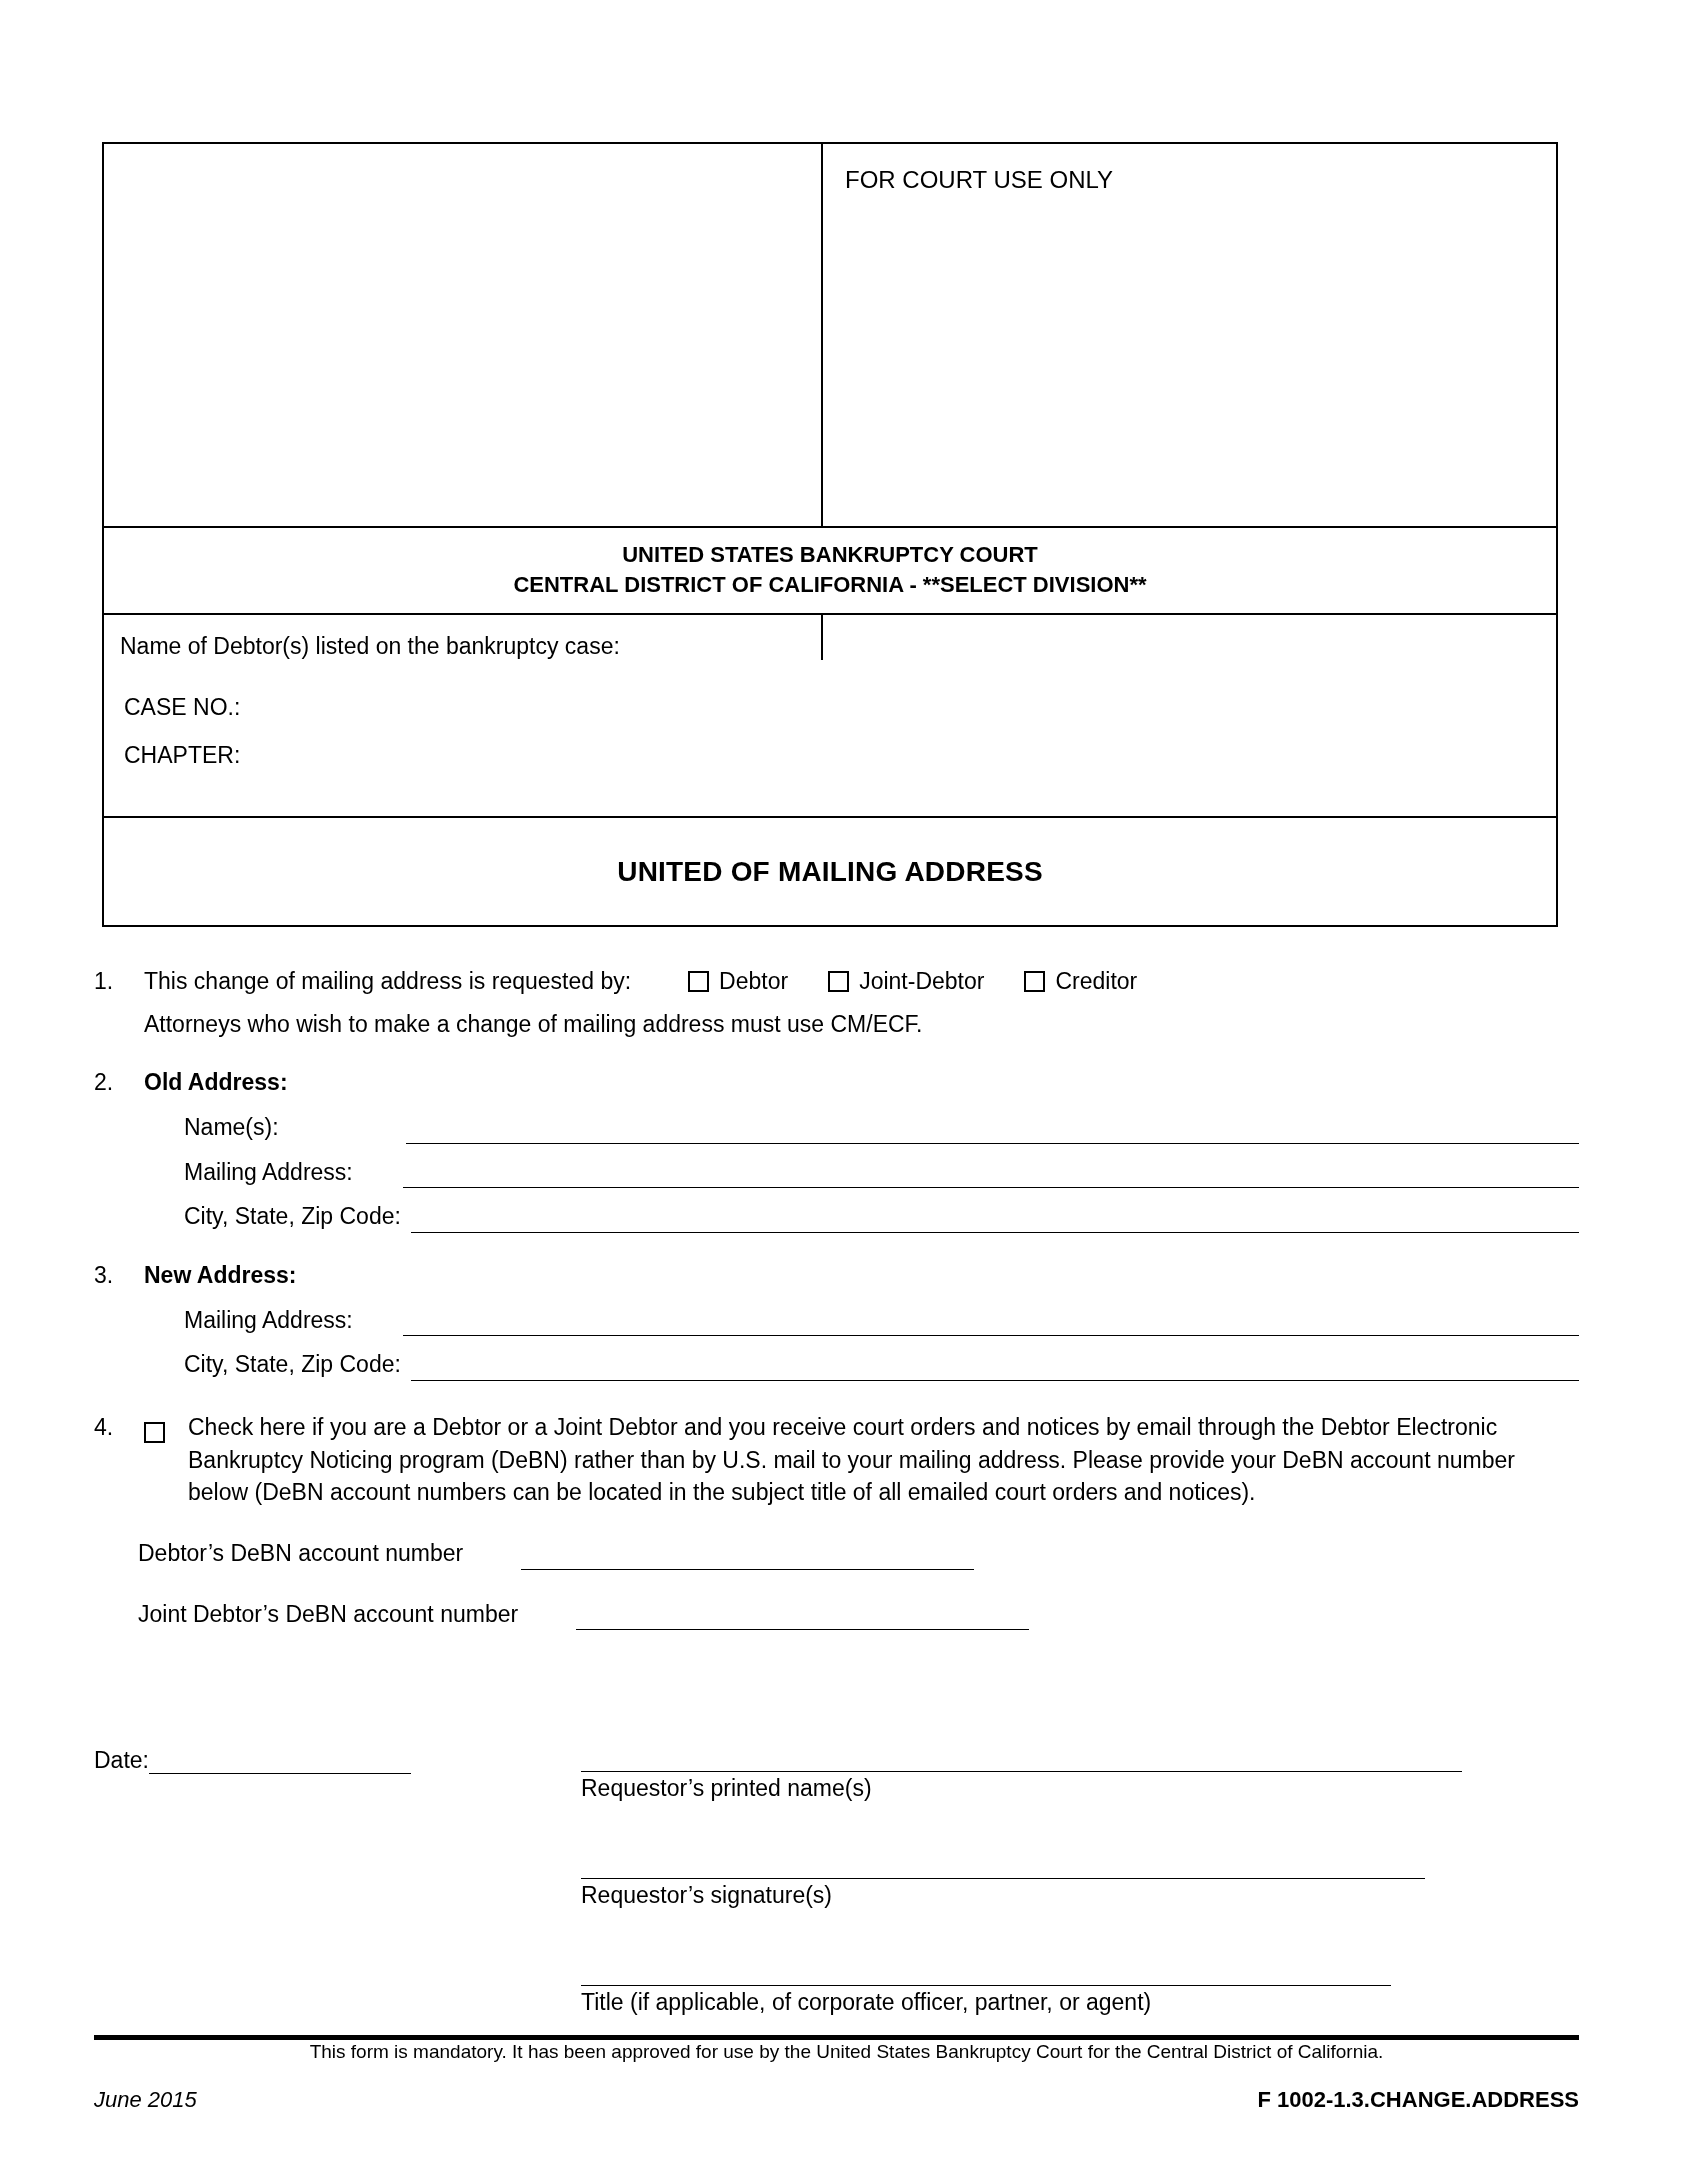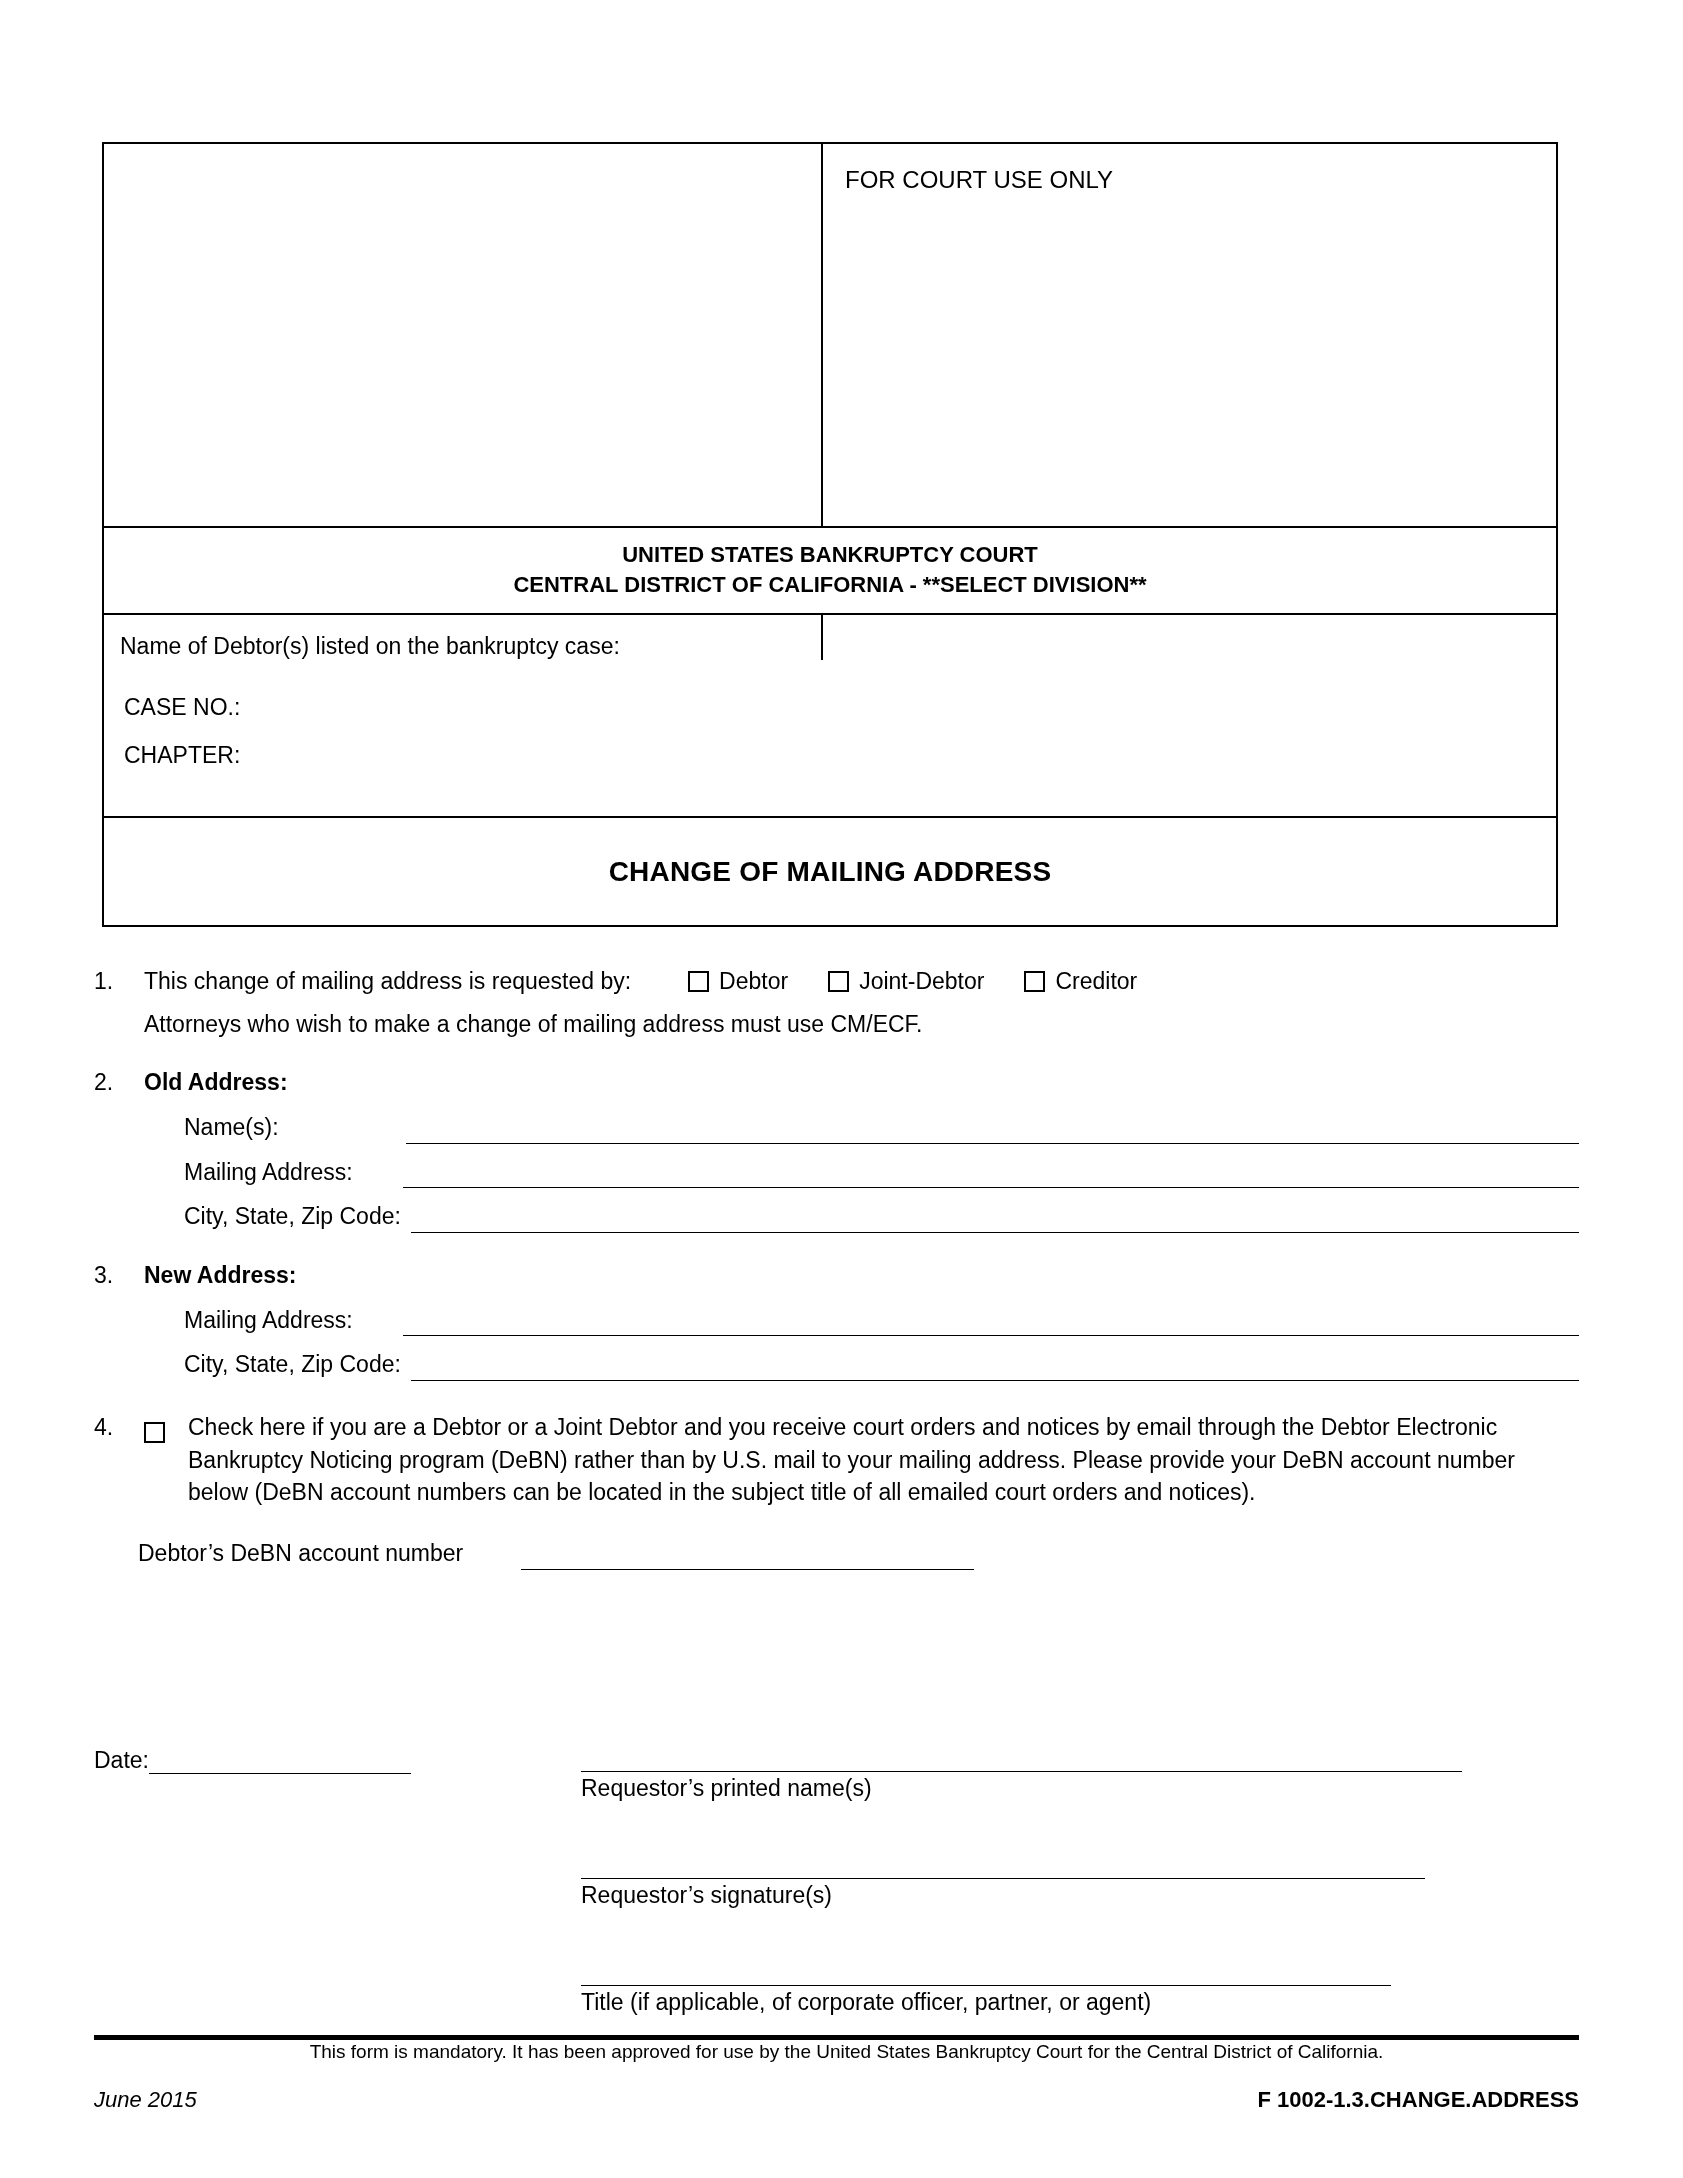--- a/index.html
+++ b/index.html
@@ -243,21 +243,21 @@
     </div>
     <div class="hdr-row3">
       <div class="hdr-debtor">
         <span>Name of Debtor(s) listed on the bankruptcy case:</span>
       </div>
       <div class="hdr-right">
         <div class="hdr-case">
           <div>CASE NO.:</div>
           <div>CHAPTER:</div>
         </div>
-        <div class="hdr-title">CHANGE OF MAILING ADDRESS</div>
+        <div class="hdr-title">UNITED OF MAILING ADDRESS</div>
       </div>
     </div>
   </div>
 
   <div class="body">
 
     <div class="item">
       <div class="num">1.</div>
       <div class="item-body">
         <div class="inline-row">
@@ -314,20 +314,24 @@
         <span class="chk"></span>
       </div>
       <div class="para4-text">Check here if you are a Debtor or a Joint Debtor and you receive court orders and notices by email through the Debtor Electronic Bankruptcy Noticing program (DeBN) rather than by U.S. mail to your mailing address. Please provide your DeBN account number below (DeBN account numbers can be located in the subject title of all emailed court orders and notices).</div>
     </div>
 
     <div class="debn-row">
       <span>Debtor’s DeBN account number</span>
       <span class="rule-fixed" style="width:453px"></span>
     </div>
 
+    <div class="debn-row">
+      <span>Joint Debtor’s DeBN account number</span>
+      <span class="rule-fixed" style="width:453px"></span>
+    </div>
   </div>
 
   <div class="sig">
     <div class="date-row">
       <span class="date-label">Date:</span>
       <span class="date-rule"></span>
     </div>
     <div class="sig-col">
       <div class="sig-line w1"></div>
       <div class="sig-cap">Requestor’s printed name(s)</div>

